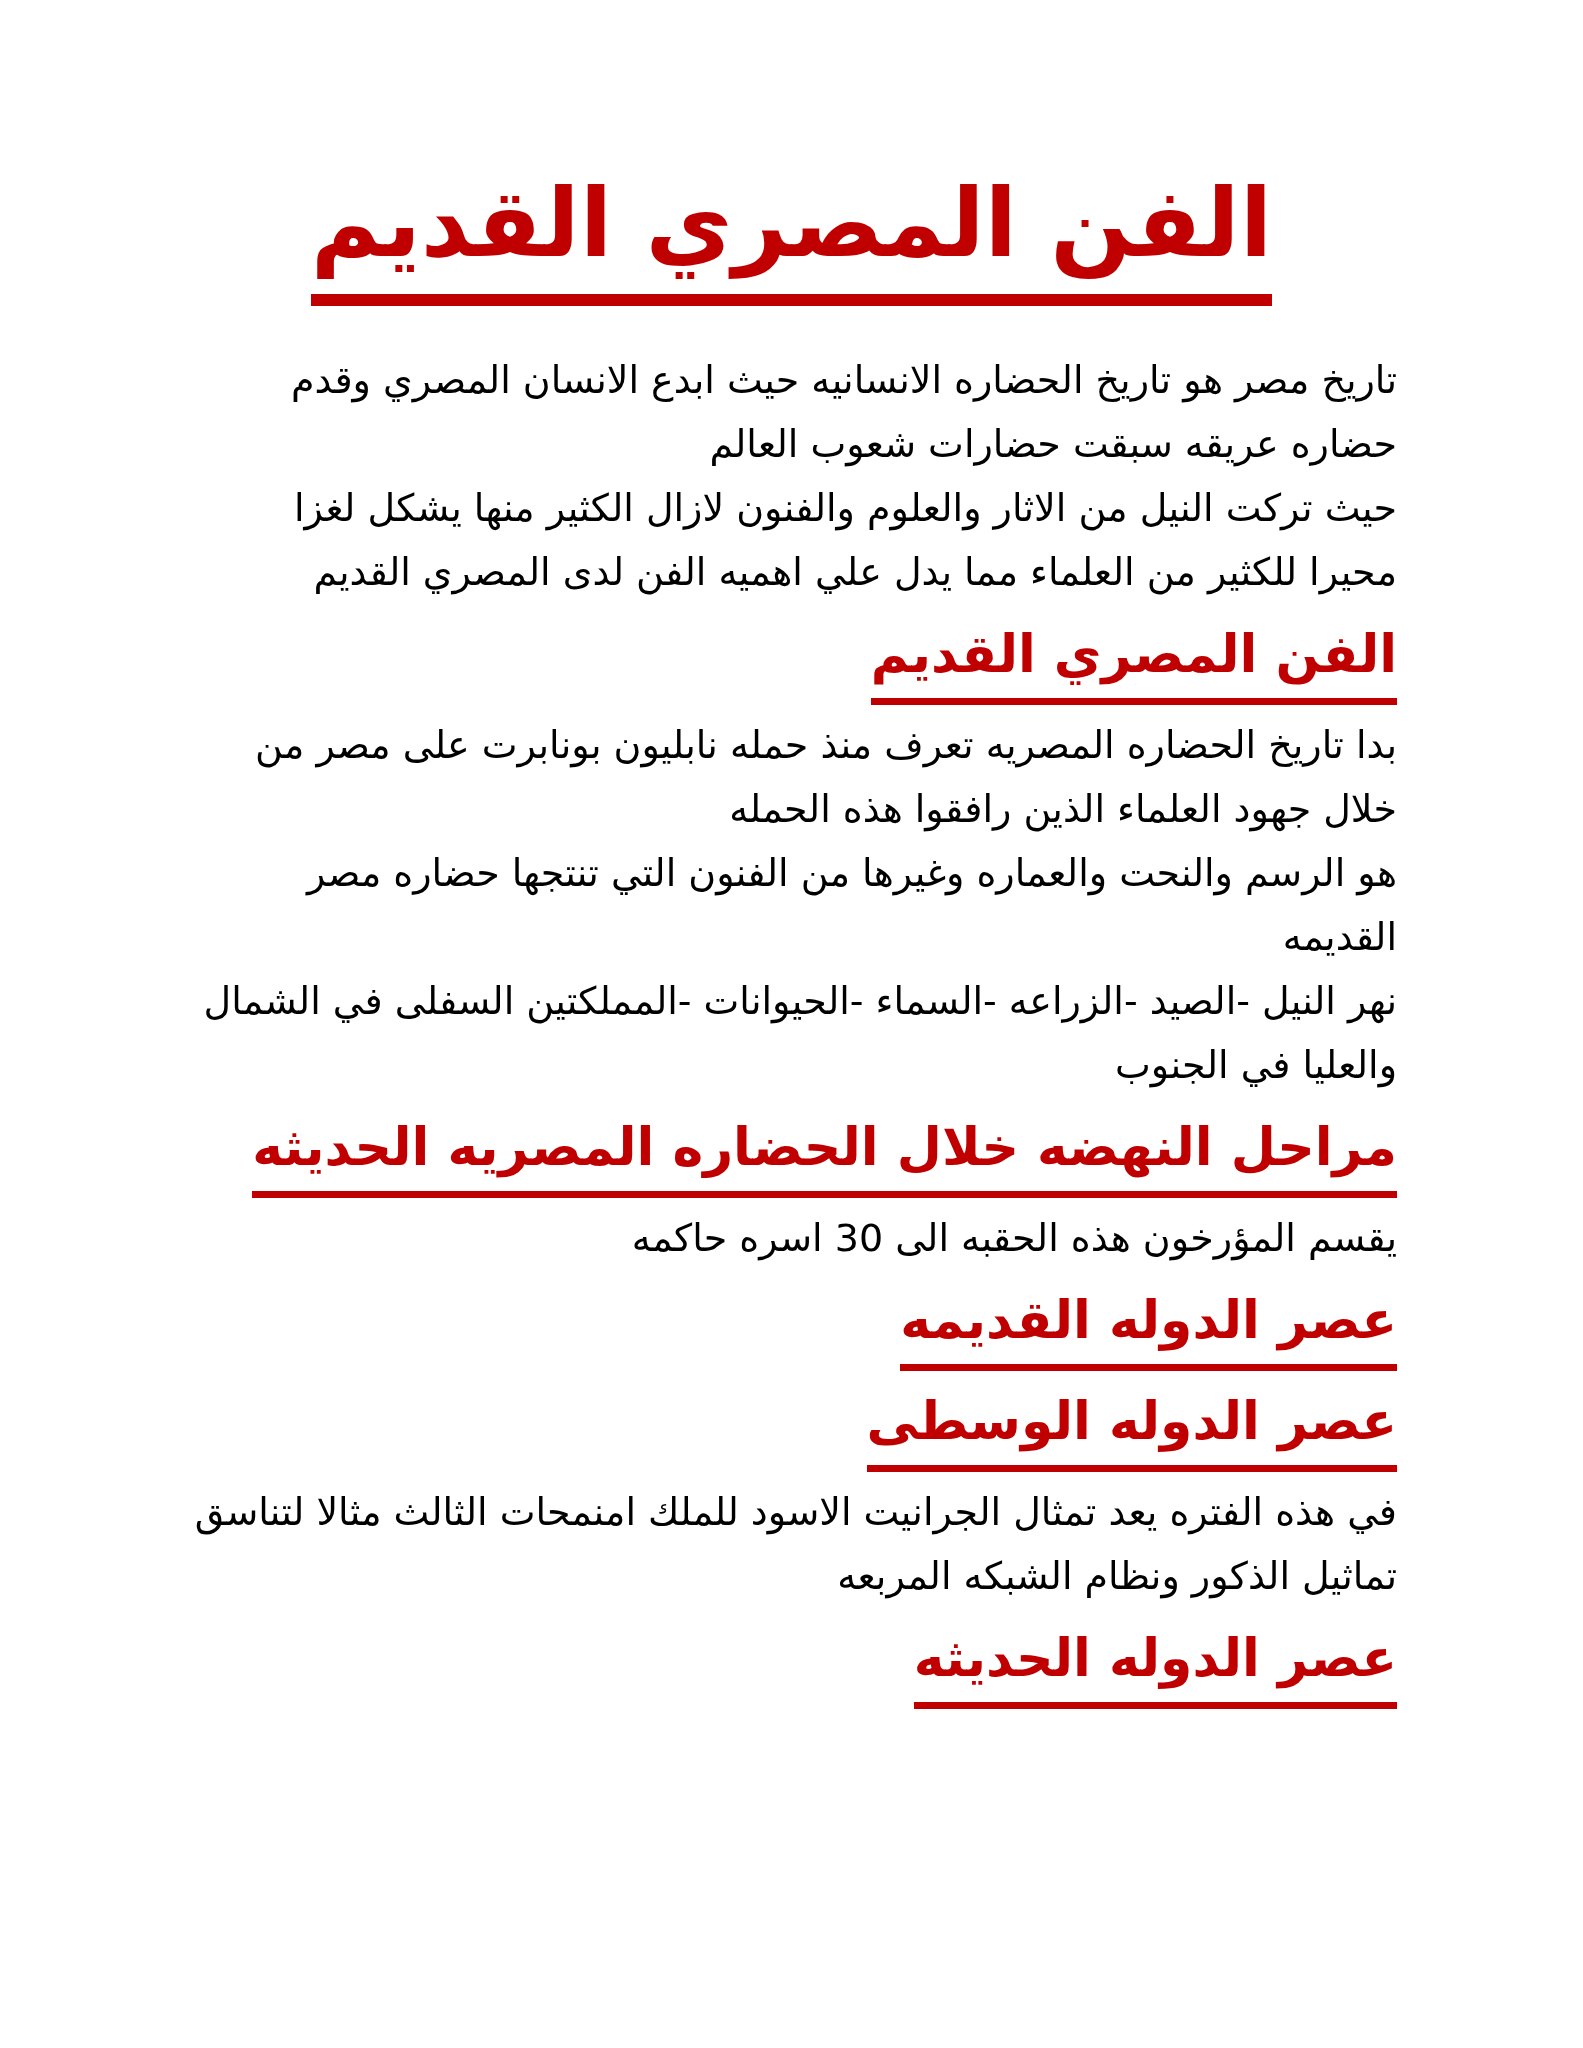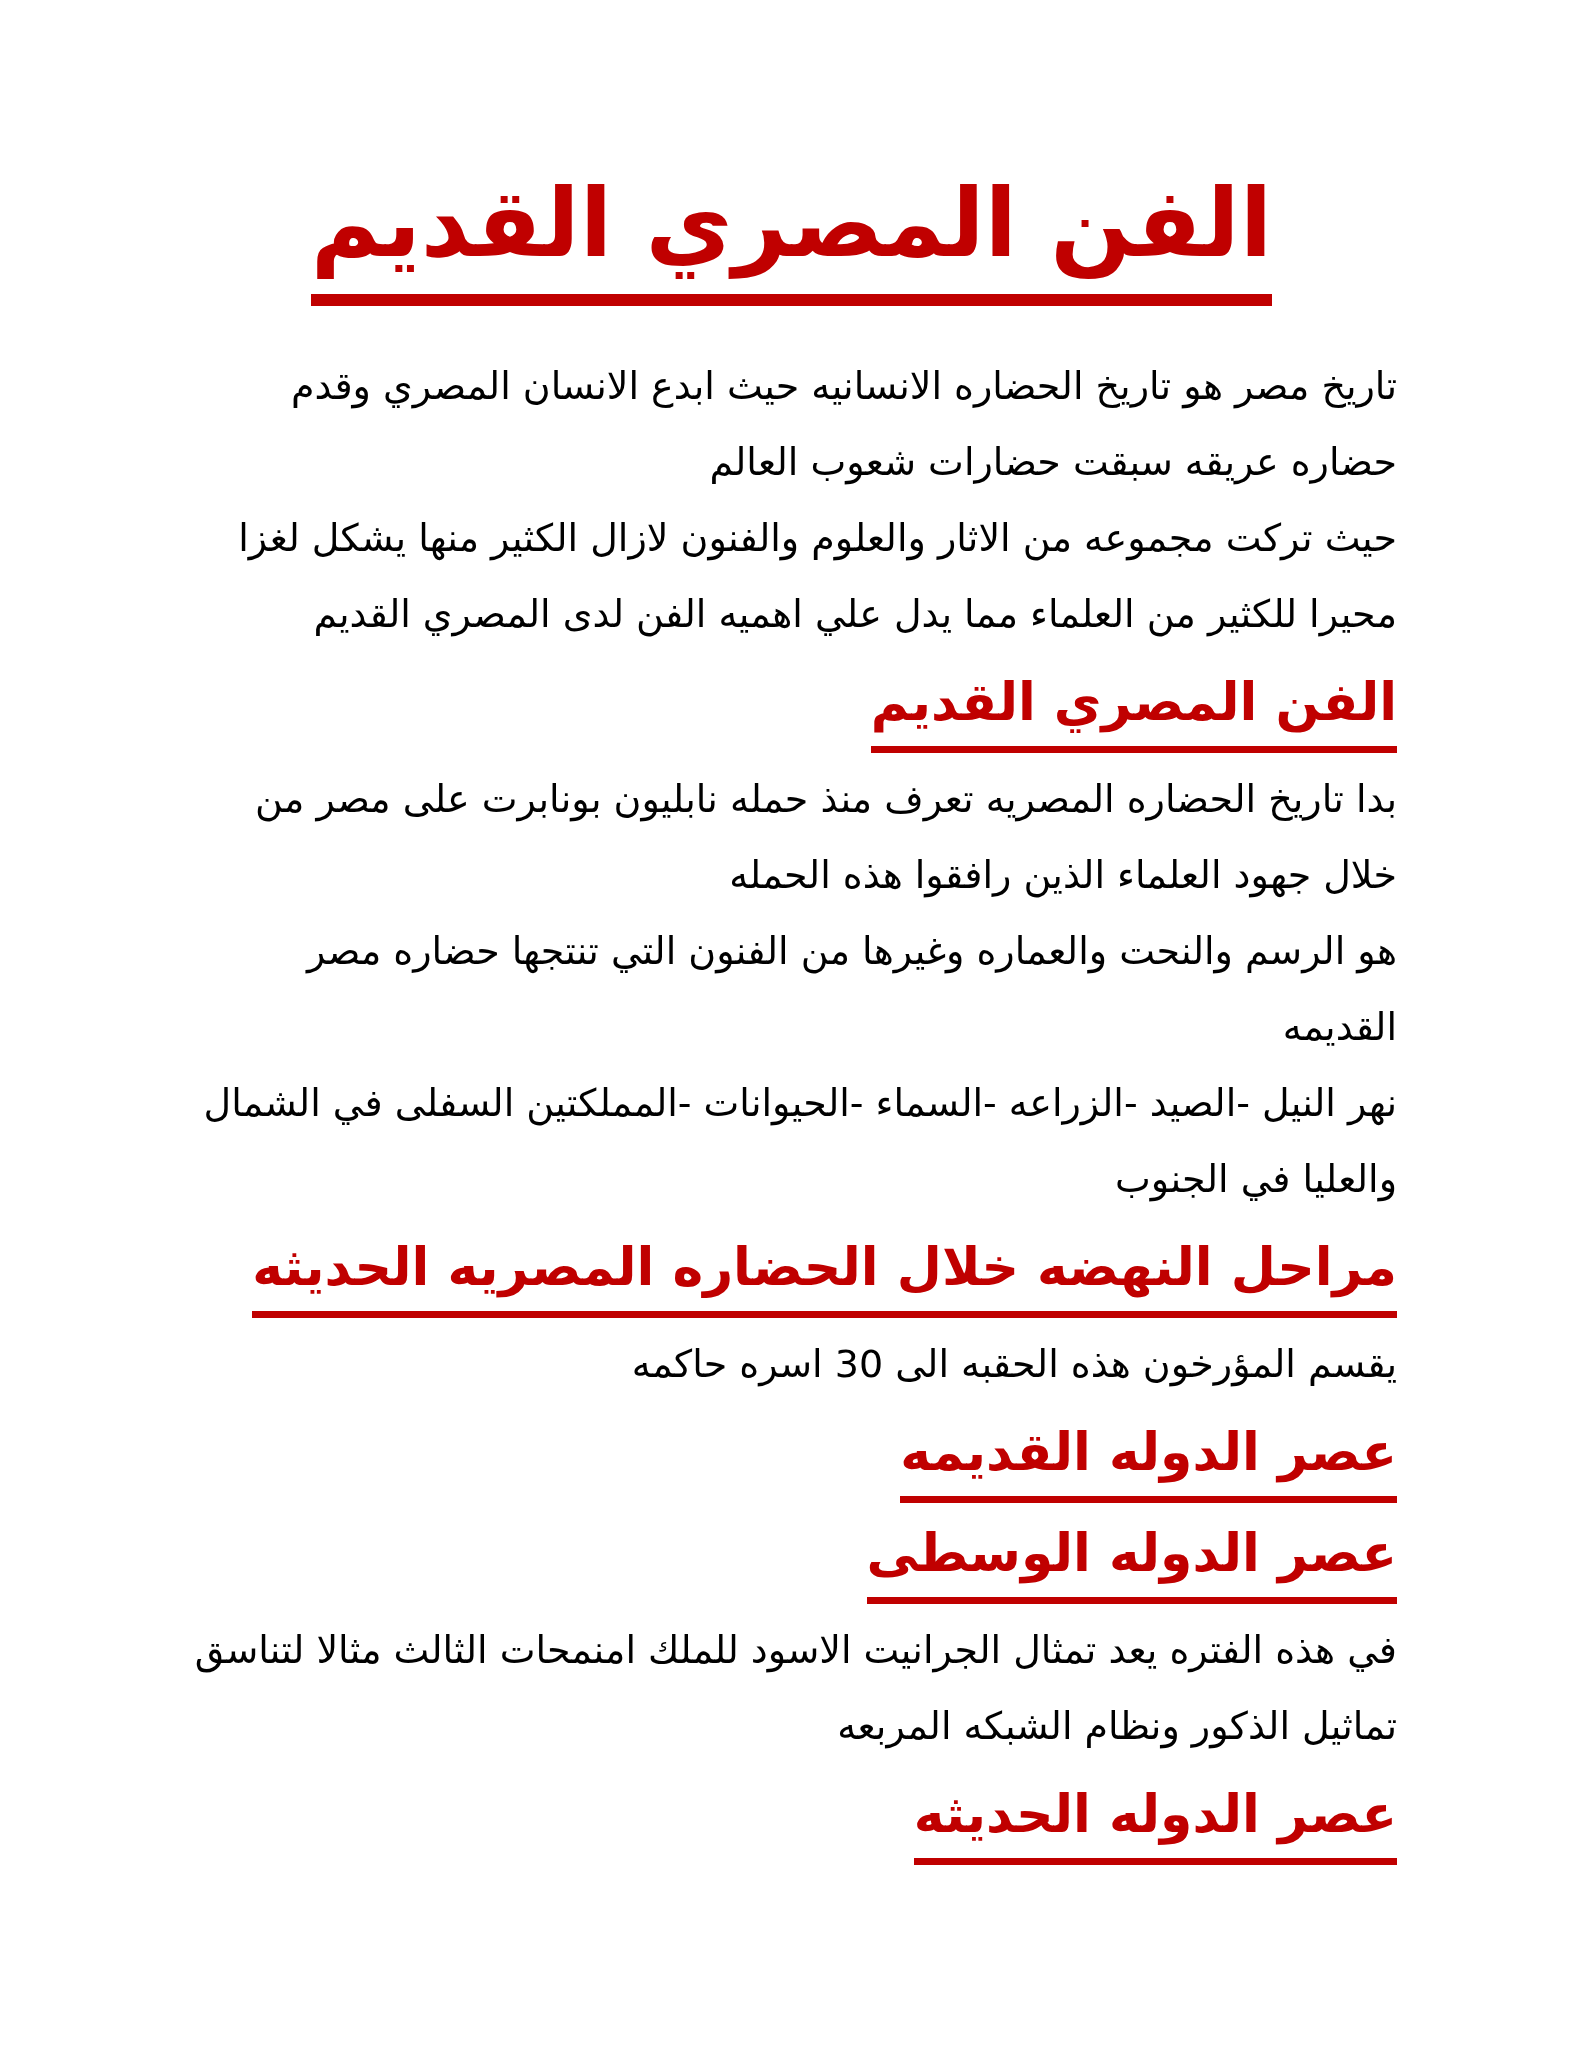--- a/index.html
+++ b/index.html
@@ -32,21 +32,21 @@
     font-size: 95px;
     line-height: 130px;
     padding-bottom: 6px;
     border-bottom: 12px solid #c00000;
     white-space: nowrap;
   }
   .body-p {
     margin: 0;
     color: #000000;
     font-size: 38px;
-    line-height: 76px;
+    line-height: 64px;
     text-align: right;
     white-space: pre-line;
   }
   .body-p.centered {
   }
   .sec-heading {
     margin: 10px 0 8px 0;
     text-align: right;
   }
   .sec-heading > span {
@@ -63,21 +63,21 @@
 <body>
 
 <div class="page">
 
   <div class="doc-title-wrap">
     <h1 class="doc-title" style="margin:0">الفن المصري القديم</h1>
   </div>
 
   <p class="body-p">تاريخ مصر هو تاريخ الحضاره الانسانيه حيث ابدع الانسان المصري وقدم
 حضاره عريقه سبقت حضارات شعوب العالم</p>
-  <p class="body-p">حيث تركت مجموعه من الاثار والعلوم والفنون لازال الكثير منها يشكل لغزا
+  <p class="body-p">حيث تركت النيل من الاثار والعلوم والفنون لازال الكثير منها يشكل لغزا
 محيرا للكثير من العلماء مما يدل علي اهميه الفن لدى المصري القديم</p>
 
   <h2 class="sec-heading"><span>الفن المصري القديم</span></h2>
 
   <p class="body-p">بدا تاريخ الحضاره المصريه تعرف منذ حمله نابليون بونابرت على مصر من
 خلال جهود العلماء الذين رافقوا هذه الحمله</p>
   <p class="body-p">هو الرسم والنحت والعماره وغيرها من الفنون التي تنتجها حضاره مصر
 القديمه</p>
 
 

